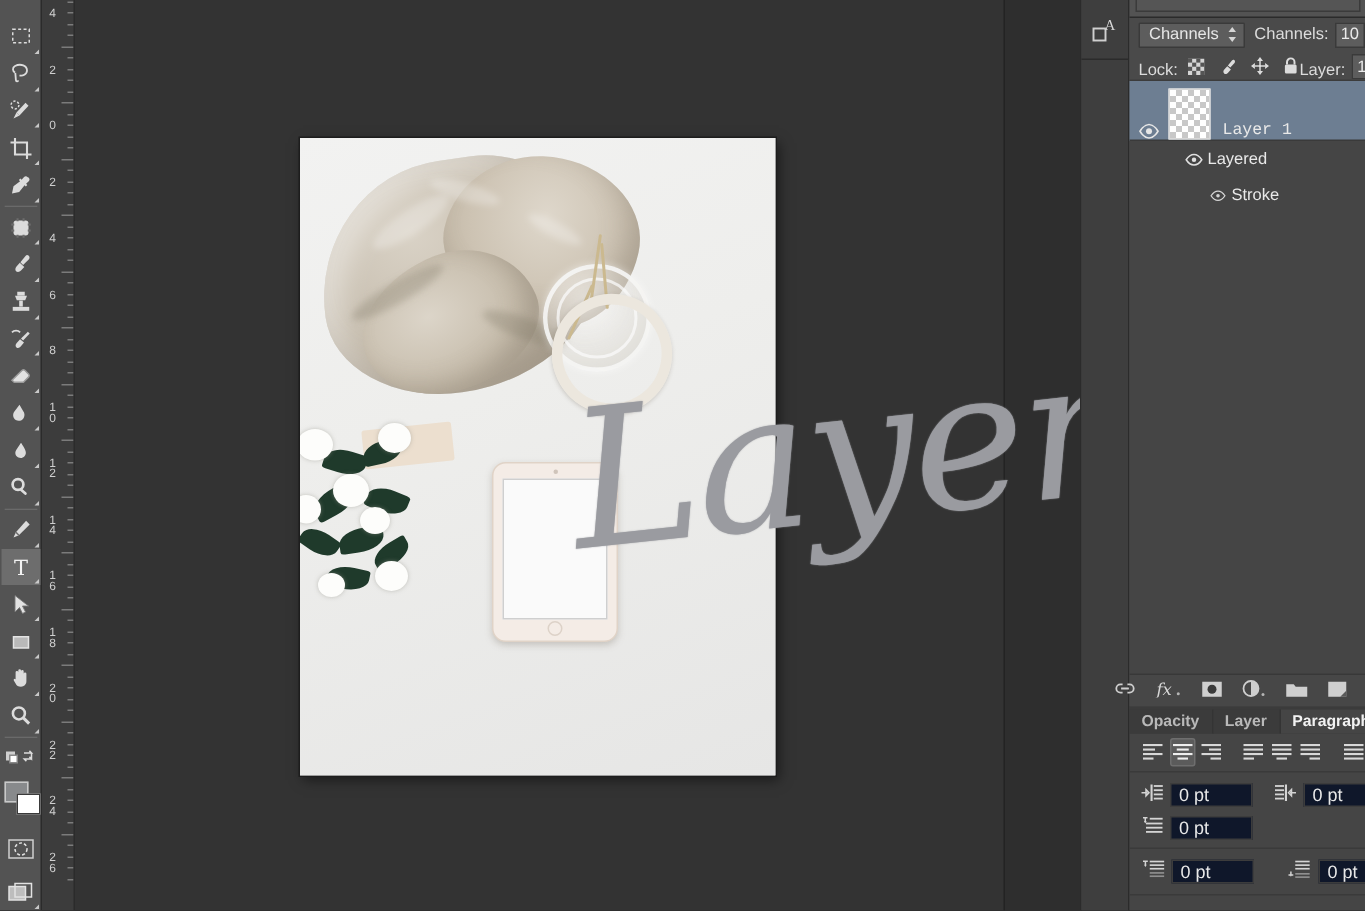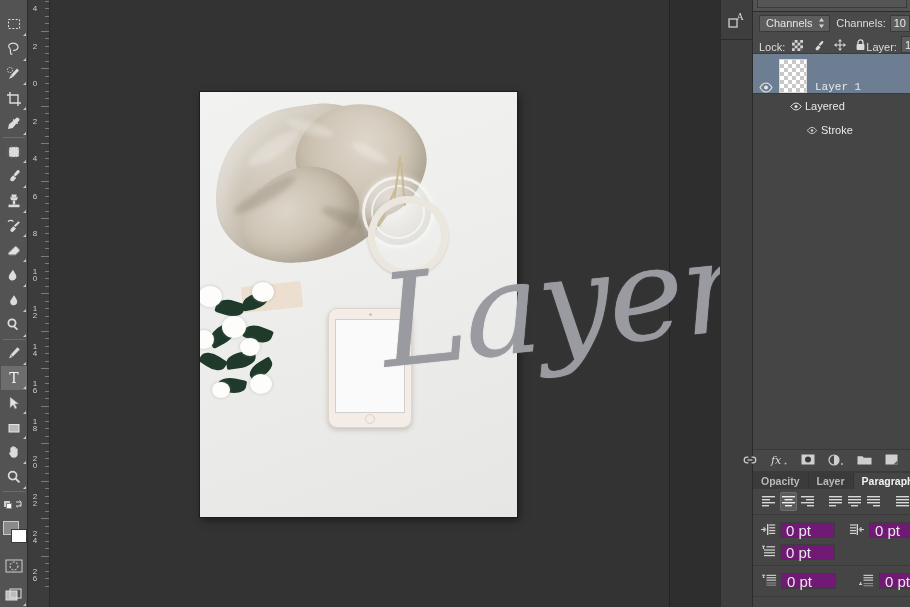--- a/index.html
+++ b/index.html
@@ -219,22 +219,22 @@
     display:flex; align-items:center; background:#3b3b3b; border-right:1px solid #343434; }
   .tab.on{ background:#454545; color:#f2f2f2; }
   .tabfill{ flex:1; background:#3b3b3b; border-bottom:0; }
   .alignrow{ height:26px; display:flex; align-items:center; gap:3px; padding-left:8px;
     border-bottom:1px solid #3a3a3a; }
   .abtn{ width:19px;height:19px; display:flex; align-items:center; justify-content:center; }
   .abtn.on{ background:#5b5b5b; border:1px solid #6e6e6e; border-radius:2px; }
   .agap{ width:8px; }
   .indrow{ height:22px; display:flex; align-items:center; }
   .indcell{ width:94px; display:flex; align-items:center; gap:4px; padding-left:7px; }
-  .ifield{ width:55px; height:16px; background:#701a75; border:1px solid #3c3c3c;
-    color:#e8e8e8; font-size:15px; display:flex; align-items:center; padding-left:5px; }
+  .ifield{ width:55px; height:16px; background:#0f172a; border:1px solid #3c3c3c;
+    color:#e8e8e8; font-size:12px; display:flex; align-items:center; padding-left:5px; }
   .hsep{ height:1px; background:#3a3a3a; margin:2px 0; }
   .ico{ color:#d6d6d6; display:block; }
 </style>
 </head>
 <body>
 
 <div id="app">
 
   <div id="toolbar">
     <div class="tool" style="margin-top:12px">

